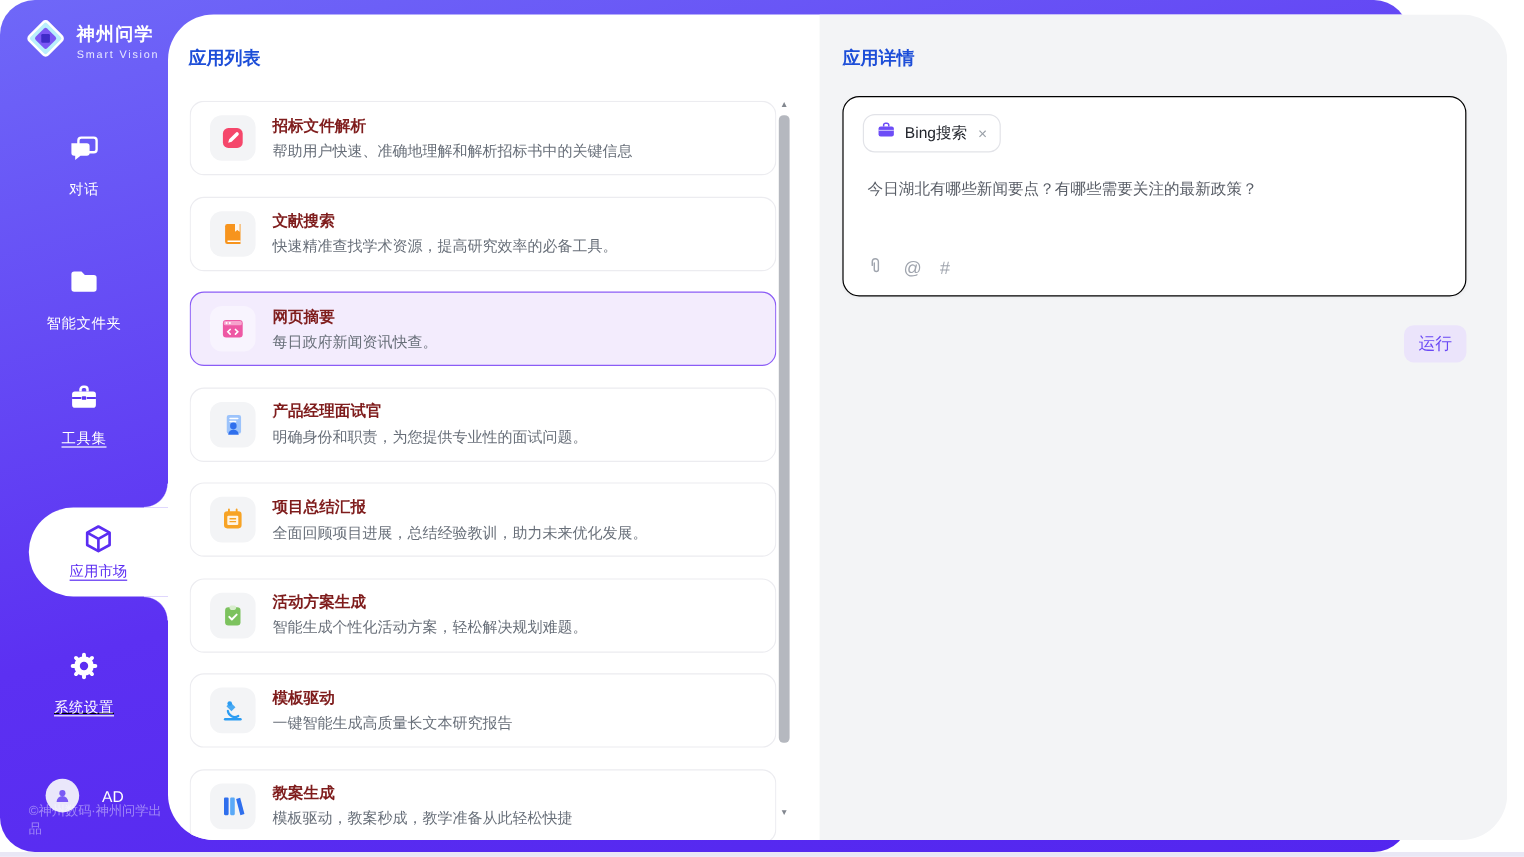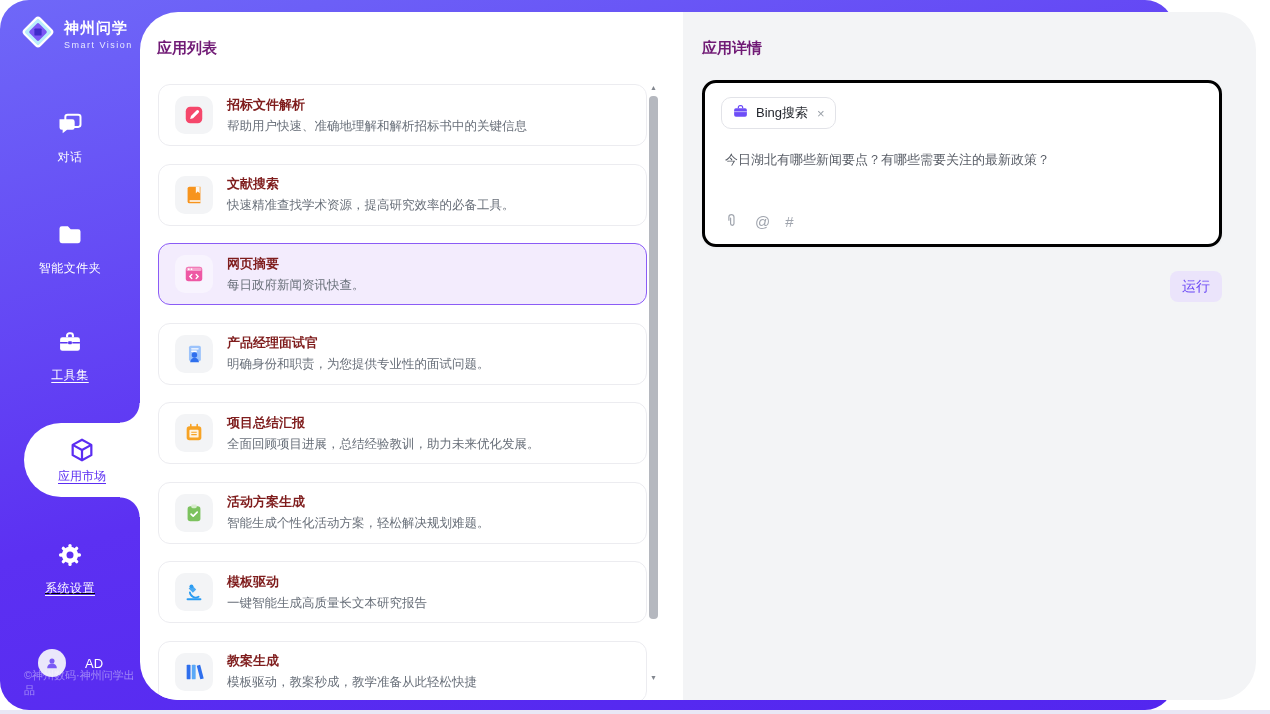--- a/index.html
+++ b/index.html
@@ -28,42 +28,42 @@
   .user-row { position:absolute; left:38px; bottom:33px; display:flex; align-items:center; gap:19px; }
   .avatar { width:28px; height:28px; border-radius:50%; background:#eae7fb; display:flex; align-items:center; justify-content:center; }
   .user-name { color:#fff; font-size:13px; }
   .copyright { position:absolute; left:24px; bottom:12px; color:rgba(255,255,255,.42); font-size:11px; }
 
   
   .content { position:absolute; left:140px; top:12px; width:1116px; height:688px; background:#ffffff;
     border-radius:38px; overflow:hidden; }
 
   
-  .panel-title { position:absolute; top:27px; left:17px; font-size:15px; font-weight:bold; color:#701a75; }
+  .panel-title { position:absolute; top:27px; left:17px; font-size:15px; font-weight:bold; color:#1d4ed8; }
   .app-list { position:absolute; top:72px; left:18px; width:489px; height:616px; display:flex; flex-direction:column; gap:17.5px; overflow:hidden; }
   .card { flex:0 0 62px; background:#fff; border:1px solid #ececf0; border-radius:12px;
     display:flex; align-items:center; gap:14px; padding:0 16px; cursor:pointer; }
   .card.selected { background:#f3ecfd; border:1.5px solid #8b5cf6; }
   .tile { flex:0 0 38px; width:38px; height:38px; border-radius:10px; background:#f3f4f6; display:flex; align-items:center; justify-content:center; }
   .card.selected .tile { background:#f8f4fe; }
   .card-txt { display:flex; flex-direction:column; gap:4px; min-width:0; }
   .card-name { font-size:13px; font-weight:bold; color:#7f1d1d; }
   .card-desc { font-size:12.5px; color:#686f79; white-space:nowrap; }
 
   
   .sb { position:absolute; left:509px; top:72px; width:9px; height:614px; }
   .sb-arrow { position:absolute; left:0; width:9px; text-align:center; font-size:7px; color:#82878f; line-height:8px; cursor:pointer; }
   .sb-up { top:0; } .sb-down { bottom:16px; }
   .sb-thumb { position:absolute; left:0; top:12px; width:9px; height:523px; background:#b5b8bf; border-radius:4px; cursor:pointer; }
 
   
   .detail { position:absolute; left:543px; top:0; width:573px; height:688px; background:#f3f4f6; }
   .detail .panel-title { left:19px; }
   .composer { position:absolute; top:68px; left:19px; width:520px; height:167px; background:#fff;
-    border:3px solid #000000; border-radius:14px; box-shadow:0 1px 3px rgba(0,0,0,.04); }
+    border:1px solid #000000; border-radius:14px; box-shadow:0 1px 3px rgba(0,0,0,.04); }
   .chip { position:absolute; top:14px; left:16px; height:32px; display:inline-flex; align-items:center; gap:7px;
     padding:0 10px; border:1px solid #e2e3e8; border-radius:10px; background:#fff; cursor:default; }
   .chip-label { font-size:13px; color:#23262d; }
   .chip-close { font-size:13px; color:#9aa0a8; margin-left:2px; cursor:pointer; }
   .query { position:absolute; top:67px; left:20px; right:20px; font-size:13px; color:#585d66; line-height:1.5; }
   .composer-icons { position:absolute; bottom:13px; left:18px; display:flex; align-items:center; gap:15px; }
   .glyph-btn { font-size:15px; color:#a0a5ae; cursor:pointer; line-height:1; }
   .run-btn { position:absolute; top:259px; right:34px; width:52px; height:31px; background:#ebe4fb; color:#6a48f5;
     font-size:14px; border:none; border-radius:8px; cursor:pointer; font-family:inherit; }
 </style>
@@ -102,21 +102,21 @@
 
     <div class="nav-item" style="top:221px;">
       <span>
         <svg width="28" height="28" viewBox="0 0 24 24">
           <path d="M3 6.5 A2 2 0 0 1 5 4.5 h5.2 L12.6 7 H19 a2 2 0 0 1 2 2 v8 a2 2 0 0 1 -2 2 H5 a2 2 0 0 1 -2 -2 z" fill="#fff"></path>
         </svg>
       </span>
       <span class="lbl">智能文件夹</span>
     </div>
 
-    <div class="nav-item" style="top:328px;text-align:center;">
+    <div class="nav-item" style="top:317px;text-align:center;">
       <span>
         <svg width="28" height="28" viewBox="0 0 24 24">
           <path d="M9.5 8 V6.5 A2 2 0 0 1 11.5 4.5 h1 a2 2 0 0 1 2 2 V8" stroke="#fff" stroke-width="1.8" fill="none"></path>
           <rect x="3.5" y="8" width="17" height="11.5" rx="2" fill="#fff"></rect>
           <path d="M3.5 12.6 h6.5 m4 0 h6.5" stroke="#5a35f2" stroke-width="1.4"></path>
           <rect x="10.4" y="11.3" width="3.2" height="2.6" rx=".7" fill="#5a35f2"></rect>
         </svg>
       </span>
       <span class="lbl u">工具集</span>
     </div>

